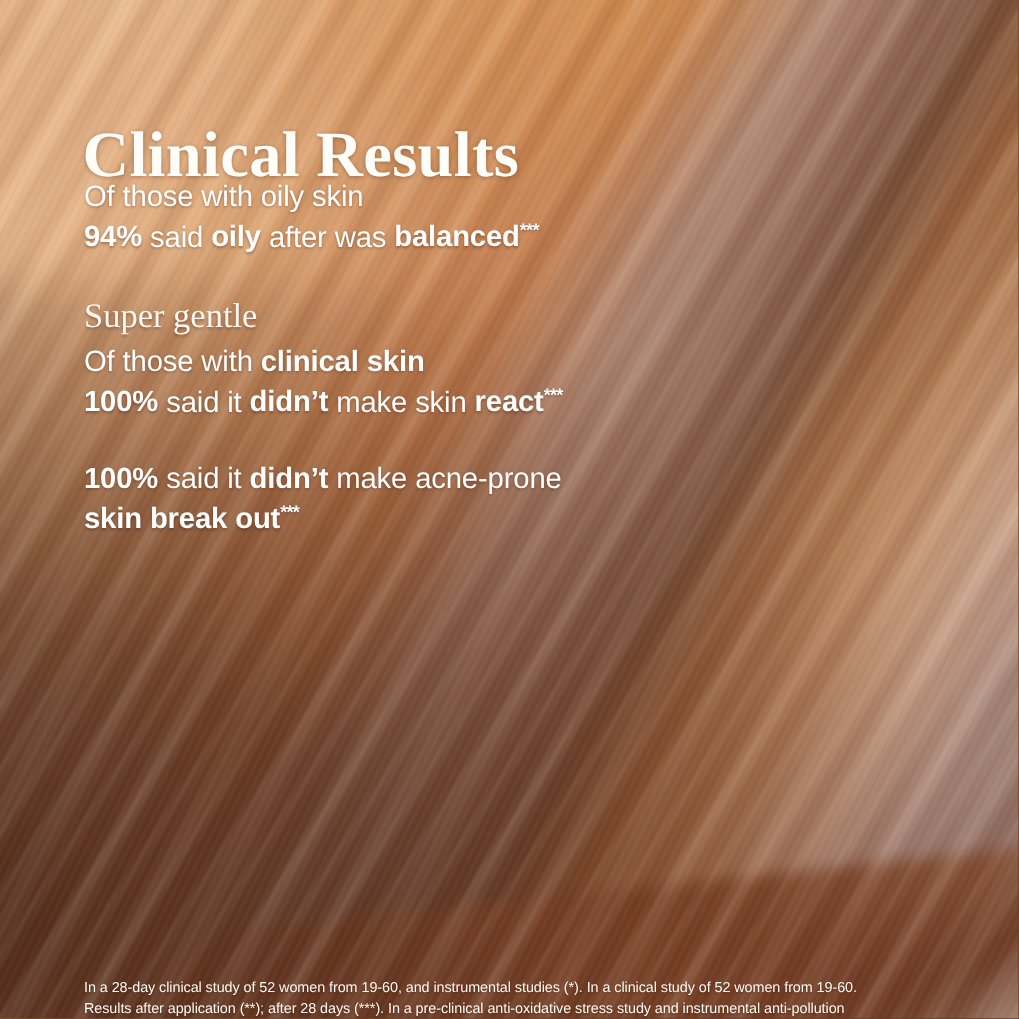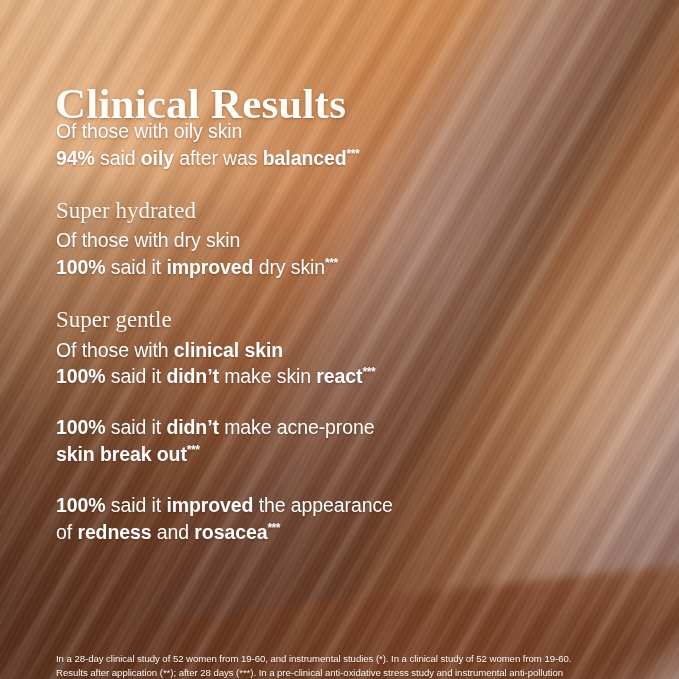--- a/index.html
+++ b/index.html
@@ -280,37 +280,28 @@
   <div class="content">
 
     <h1 class="page-title">Clinical Results</h1>
 
     <div class="blocks" id="blocks">
         <div class="result-block">
           <div class="stat-line"><span>Of those with oily skin</span></div>
           <div class="stat-line"><b>94%</b><span> said </span><b>oily</b><span> after was </span><b>balanced</b><sup>***</sup></div>
         </div>
         <div class="result-block">
-          <div class="block-heading">Super hydrated</div>
-          <div class="stat-line"><span>Of those with dry skin</span></div>
-          <div class="stat-line"><b>100%</b><span> said it </span><b>improved</b><span> dry skin</span><sup>***</sup></div>
-        </div>
-        <div class="result-block">
           <div class="block-heading">Super gentle</div>
           <div class="stat-line"><span>Of those with </span><b>clinical skin</b></div>
           <div class="stat-line"><b>100%</b><span> said it </span><b>didn’t</b><span> make skin </span><b>react</b><sup>***</sup></div>
         </div>
         <div class="result-block">
           <div class="stat-line"><b>100%</b><span> said it </span><b>didn’t</b><span> make acne-prone</span></div>
           <div class="stat-line"><b>skin break out</b><sup>***</sup></div>
         </div>
-        <div class="result-block">
-          <div class="stat-line"><b>100%</b><span> said it </span><b>improved</b><span> the appearance</span></div>
-          <div class="stat-line"><span>of </span><b>redness</b><span> and </span><b>rosacea</b><sup>***</sup></div>
-        </div>
       </div>
 
     <div class="footnote">
       <p>In a 28-day clinical study of 52 women from 19-60, and instrumental studies (*). In a clinical study of 52 women from 19-60.</p>
       <p>Results after application (**); after 28 days (***). In a pre-clinical anti-oxidative stress study and instrumental anti-pollution</p>
     </div>
 
   </div>
 </div>
 

